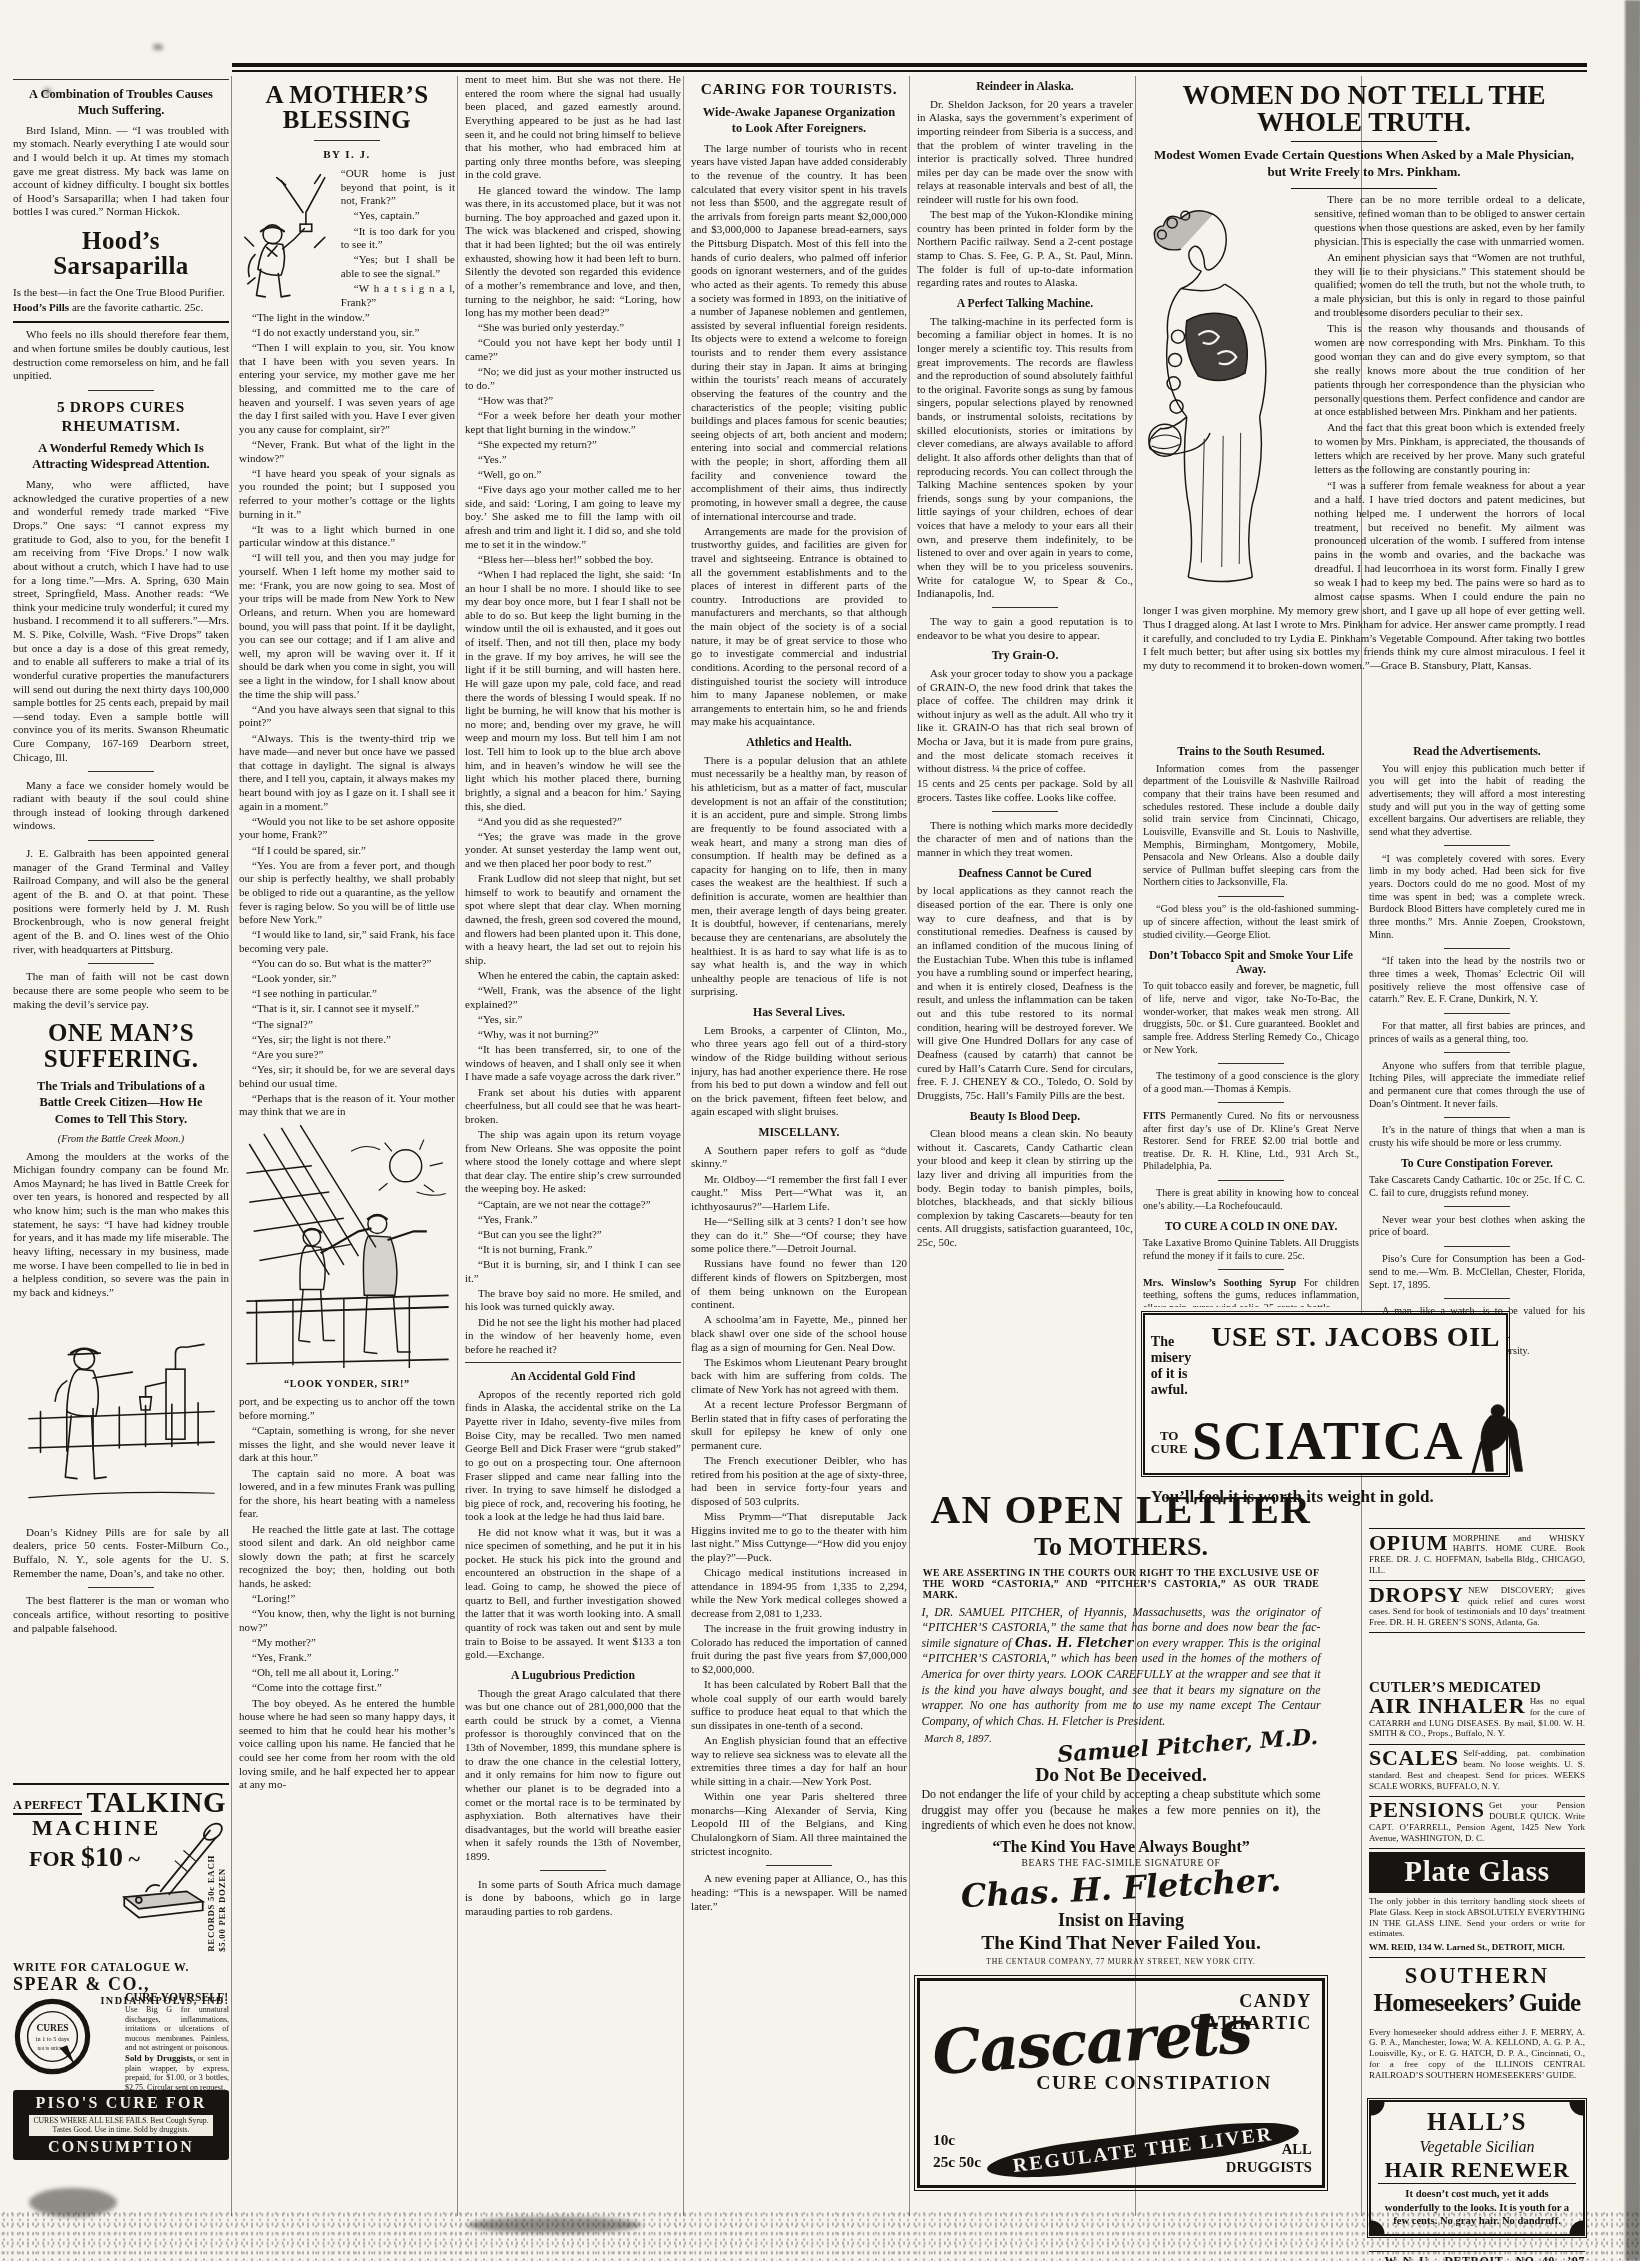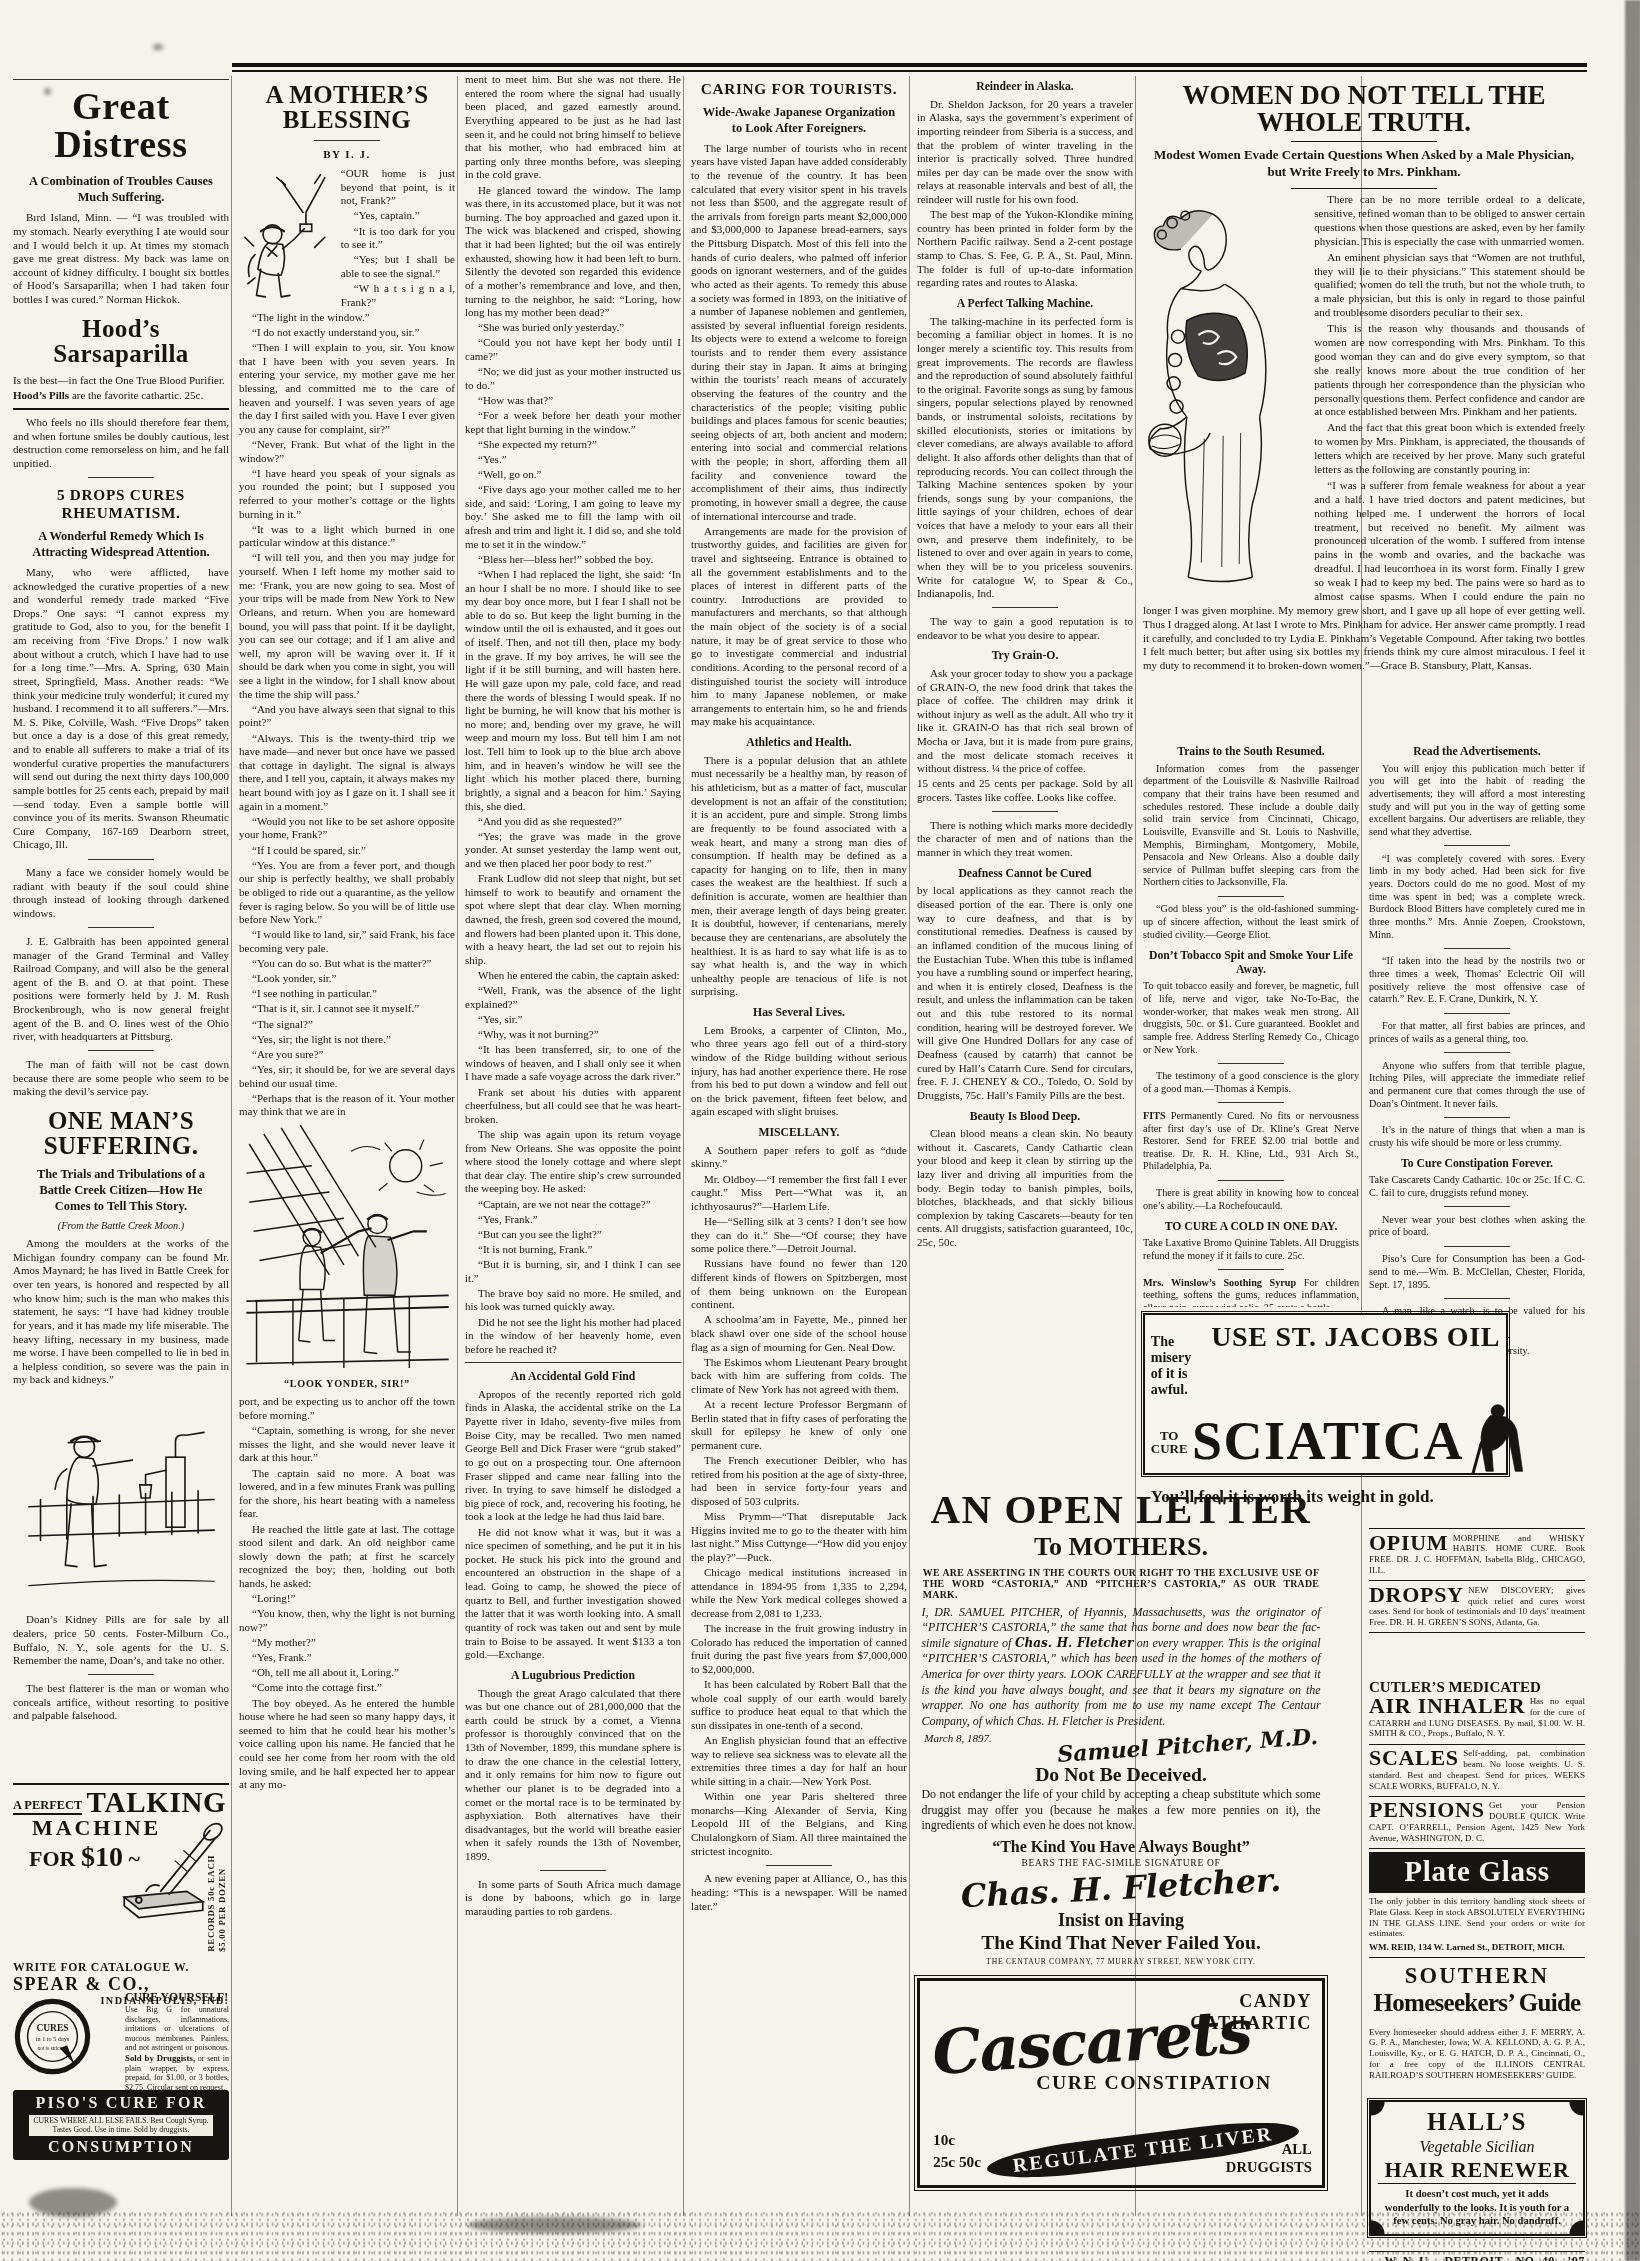--- a/index.html
+++ b/index.html
@@ -141,21 +141,20 @@
 
   <div class="vrule" style="left:231px"></div>
   <div class="vrule" style="left:457px"></div>
   <div class="vrule" style="left:683px"></div>
   <div class="vrule" style="left:909px"></div>
   <div class="vrule" style="left:1135px"></div>
   <div class="vrule" style="left:1361px"></div>
 
   <div class="col clip" style="left:13px;max-height:1704px">
       <div class="it-rf"></div>
-      <h1 class="it-h1">Great Distress</h1>
       <div class="it-sub">A Combination of Troubles Causes Much Suffering.</div>
       <p class="it-p">Bırd Island, Minn. — “I was troubled with my stomach. Nearly everything I ate would sour and I would belch it up. At times my stomach gave me great distress. My back was lame on account of kidney difficulty. I bought six bottles of Hood’s Sarsaparilla; when I had taken four bottles I was cured.”  Norman Hickok.</p>
       <h2 class="it-h2">Hood’s Sarsaparilla</h2>
       <p class="it-p it-ni">Is the best—in fact the One True Blood Purifier.</p>
       <p class="it-p it-ni"><b class="it-lead">Hood’s Pills</b> are the favorite cathartic.  25c.</p>
       <div class="it-rt"></div>
       <p class="it-p">Who feels no ills should therefore fear them, and when fortune smiles be doubly cautious, lest destruction come remorseless on him, and he fall unpitied.</p>
       <div class="it-r"></div>
       <h3 class="it-h3">5 DROPS CURES RHEUMATISM.</h3>
       <div class="it-sub">A Wonderful Remedy Which Is Attracting Widespread Attention.</div>

